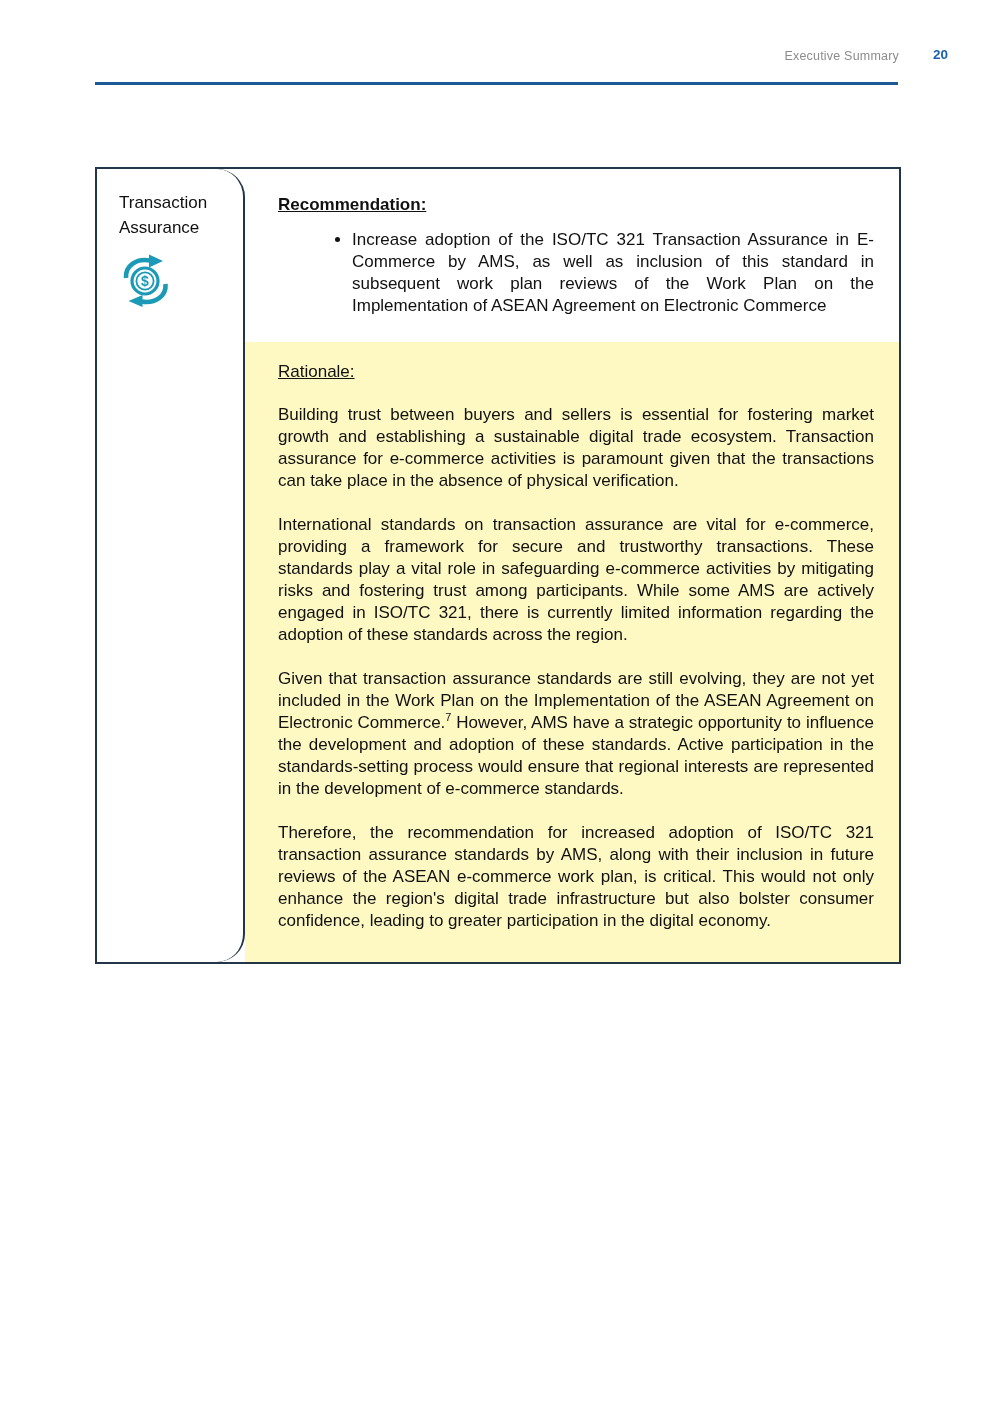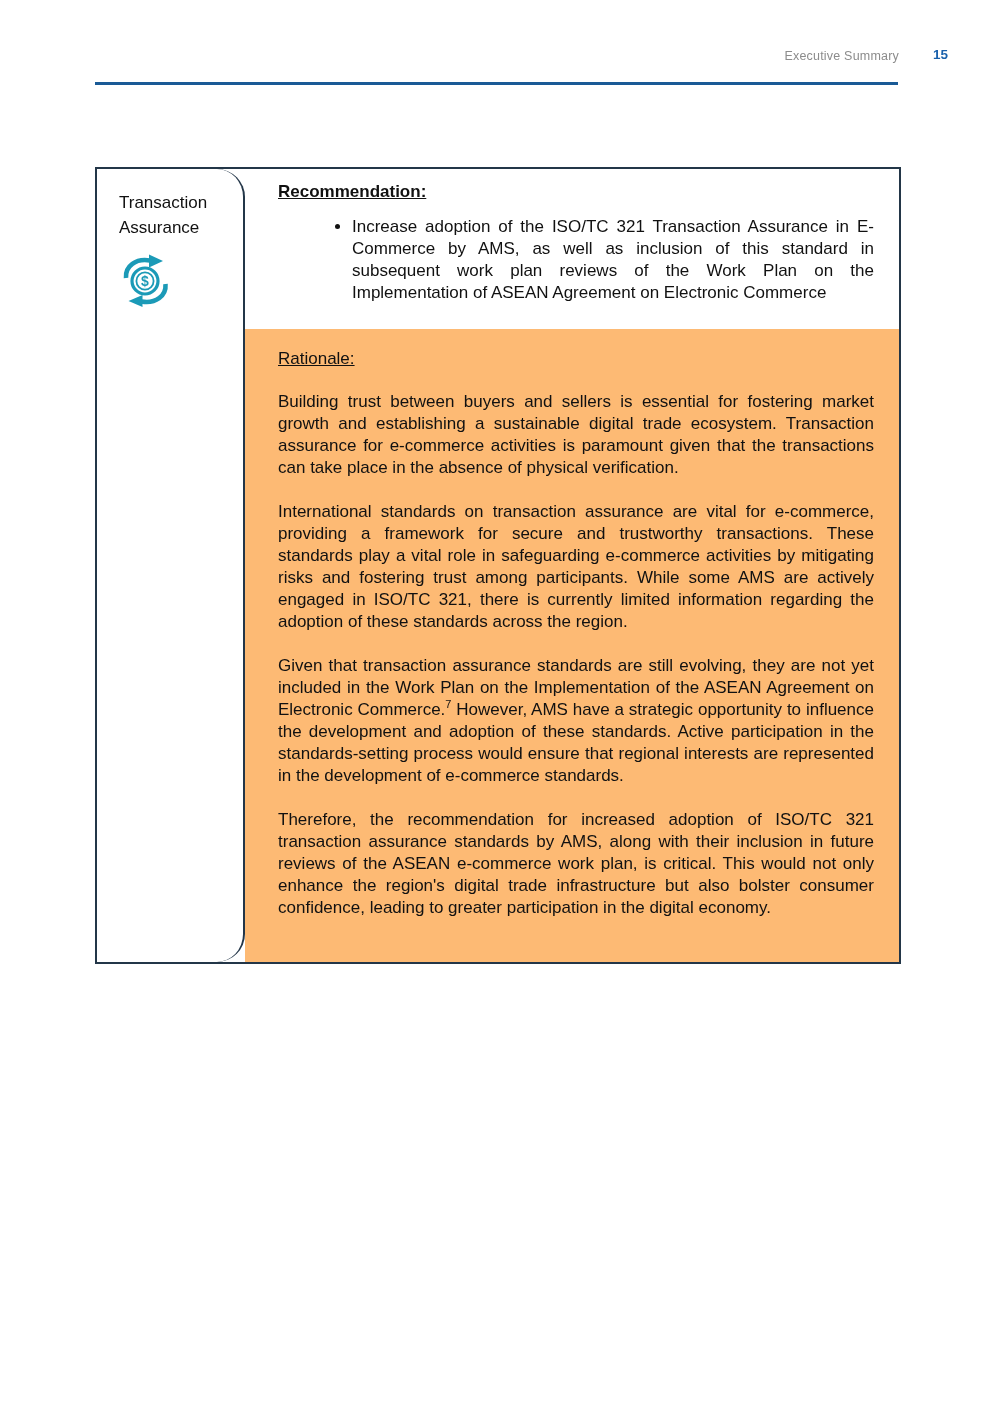--- a/index.html
+++ b/index.html
@@ -58,21 +58,21 @@
   }
   .topic-icon { margin-top: 13px; width: 54px; height: 54px; }
   .cell-right {
     flex: 1;
     display: flex;
     flex-direction: column;
     min-width: 0;
   }
   .rec-section {
     background: #ffffff;
-    padding: 13px 25px 25px 33px;
+    padding: 26px 25px 25px 33px;
   }
   .rec-heading {
     font-size: 17px;
     font-weight: bold;
     text-decoration: underline;
     margin-bottom: 14px;
     color: #111111;
   }
   .rec-list {
     margin-left: 53px;
@@ -80,21 +80,21 @@
     list-style: disc outside;
   }
   .rec-list li {
     font-size: 17px;
     line-height: 22px;
     text-align: justify;
     color: #111111;
   }
   .rat-section {
     flex: 1;
-    background: #fdba74;
+    background: #fef9c3;
     padding: 20px 25px 20px 33px;
   }
   .rat-heading {
     font-size: 17px;
     text-decoration: underline;
     margin-bottom: 22px;
     color: #111111;
   }
   .rat-section p {
     font-size: 17px;
@@ -130,21 +130,21 @@
     line-height: 0;
     margin-right: 3px;
   }
 </style>
 </head>
 <body>
 
 <div class="page">
 
   <span class="header-label">Executive Summary</span>
-  <span class="page-number">15</span>
+  <span class="page-number">20</span>
   <div class="header-rule"></div>
 
   <div class="rec-table">
 
     <div class="cell-left">
       <div class="topic-label">Transaction Assurance</div>
       <div class="topic-icon">
         <svg width="54" height="54" viewBox="0 0 54 54" aria-hidden="true">
           <g fill="none" stroke="#1b9ab7">
             <circle cx="26" cy="28" r="13" stroke-width="3.2"></circle>

